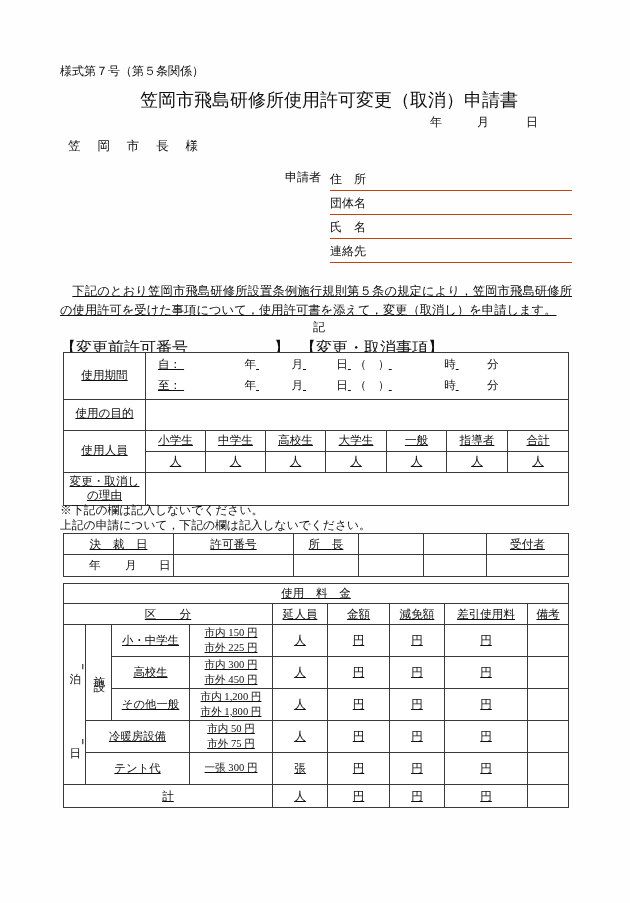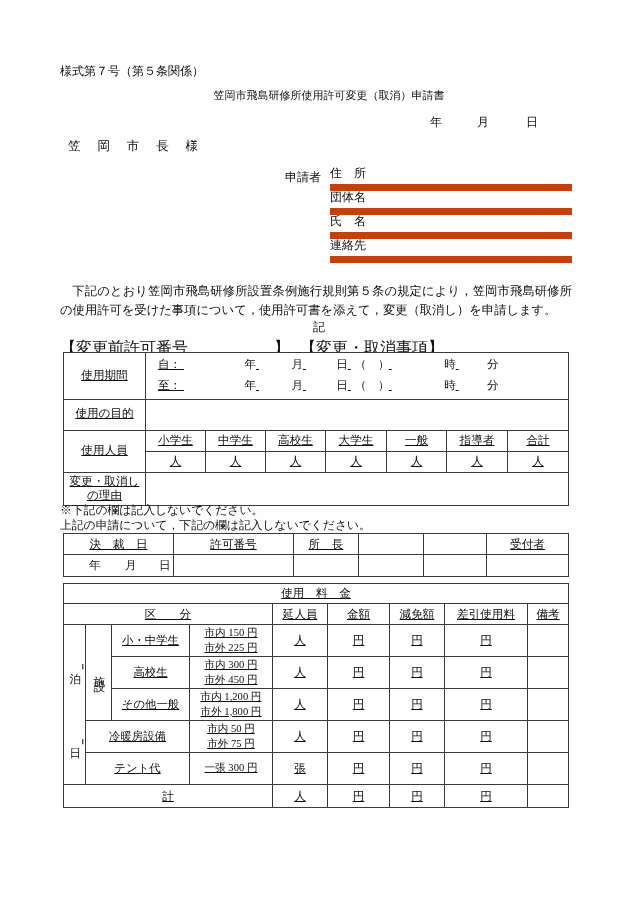--- a/index.html
+++ b/index.html
@@ -30,21 +30,21 @@
     position: absolute;
     left: 60px; top: 63px;
     font-size: 12px;
     white-space: nowrap;
   }
   .doc-title {
     position: absolute;
     left: 0; top: 88px;
     width: 630px;
     text-align: center;
-    font-size: 11px;
+    font-size: 18px;
     padding-left: 28px;
     box-sizing: border-box;
     white-space: nowrap;
   }
   .date-line {
     position: absolute;
     left: 430px; top: 114px;
     font-size: 12px;
     white-space: nowrap;
   }
@@ -74,21 +74,21 @@
   }
   .applicant-fields {
     position: absolute;
     left: 45px; top: 0;
     width: 242px;
   }
   .af-row {
     display: flex;
     align-items: flex-end;
     height: 24px;
-    border-bottom: 7px solid #c2410c;
+    border-bottom: 1px solid #c2410c;
     box-sizing: border-box;
   }
   .af-label {
     font-size: 12px;
     white-space: nowrap;
     padding-bottom: 2px;
     width: 42px;
   }
   .af-value {
     flex: 1;
@@ -98,20 +98,21 @@
 
   
   .body-para {
     position: absolute;
     left: 60px; top: 282px;
     width: 512px;
     font-size: 12.3px;
     line-height: 1.55;
     text-align: justify;
     text-indent: 1em;
+    text-decoration: underline;
   }
   .ki {
     position: absolute;
     left: 0; top: 319px;
     width: 630px;
     text-align: center;
     font-size: 12px;
     padding-left: 8px;
     box-sizing: border-box;
   }

